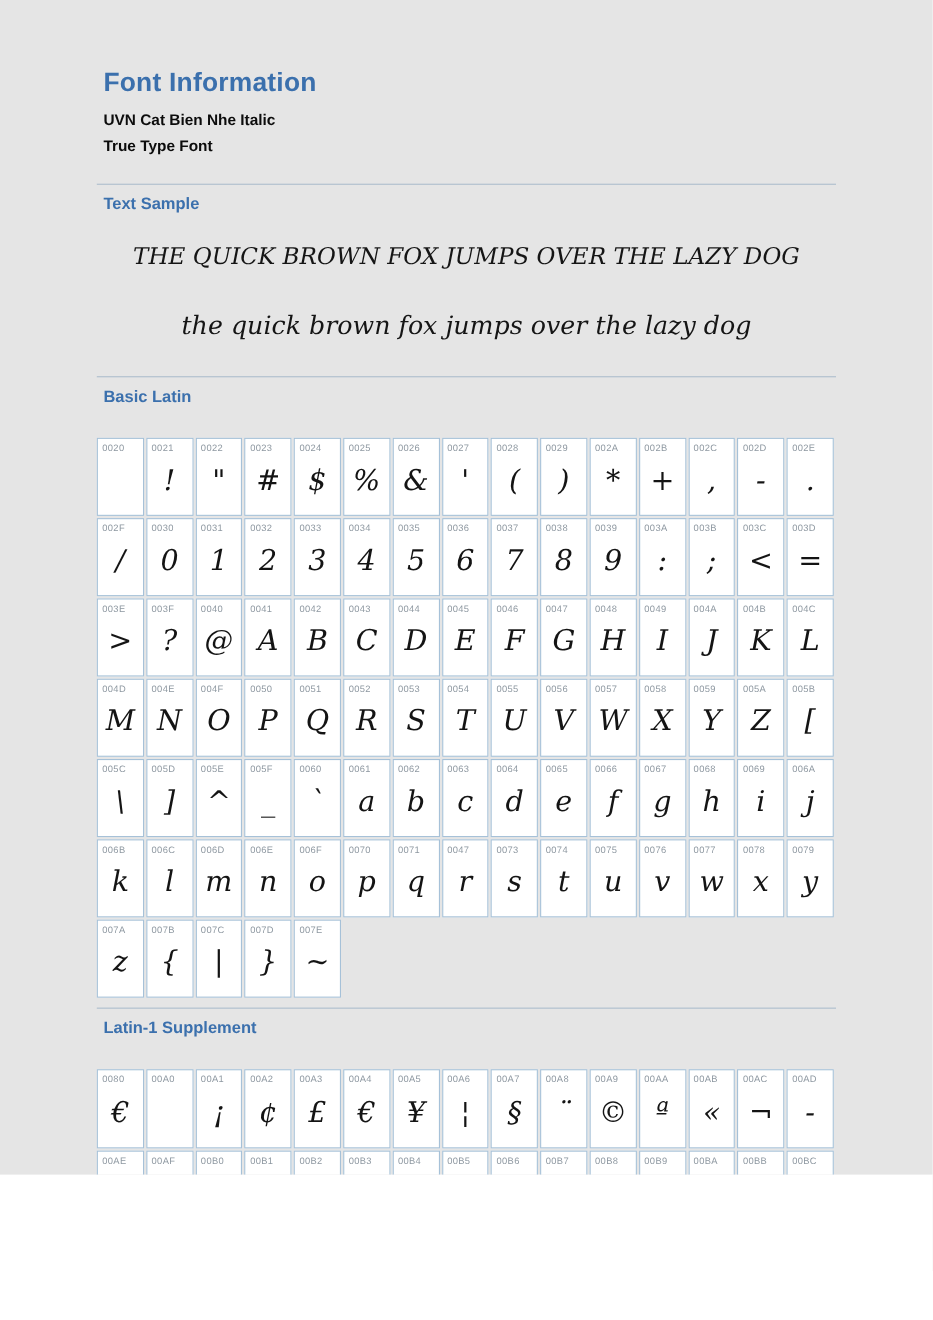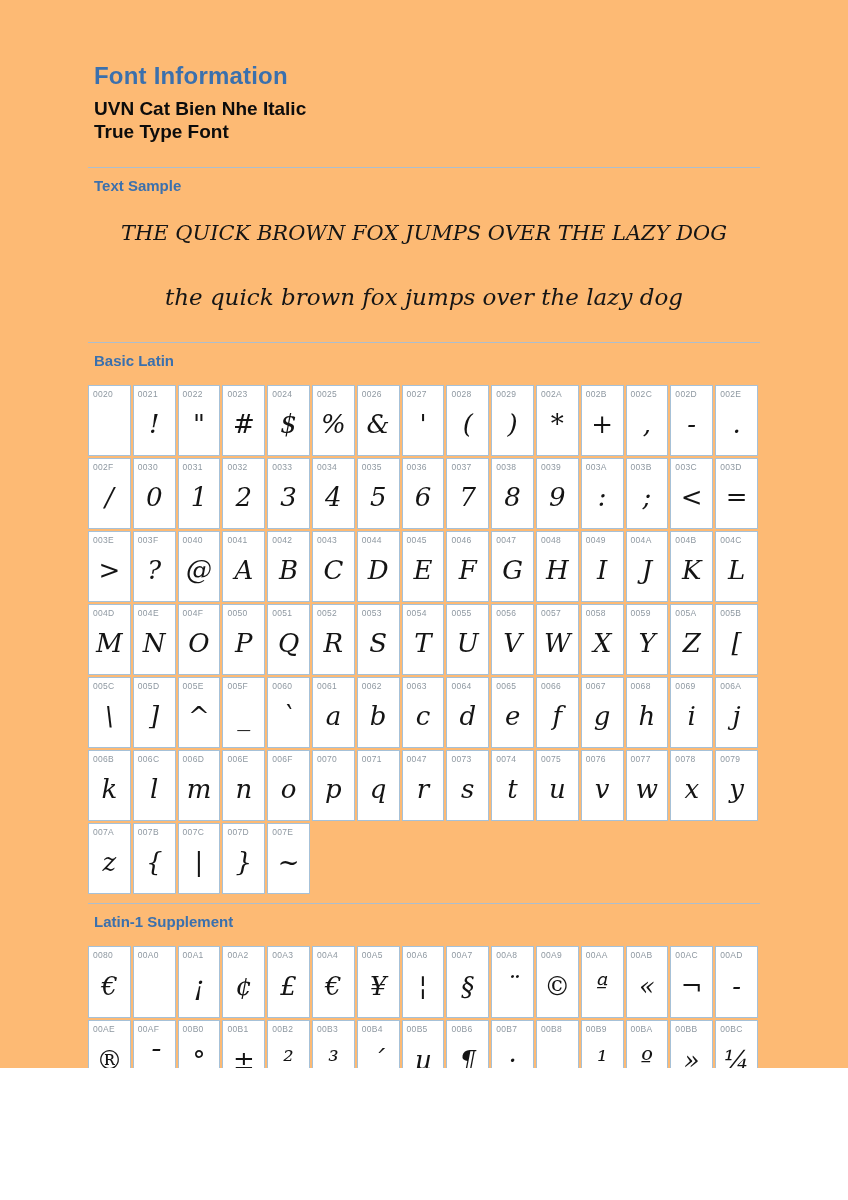--- a/index.html
+++ b/index.html
@@ -1,54 +1,54 @@
 <!DOCTYPE html>
 <html><head>
 <meta charset="utf-8">
 <style>
   html,body{margin:0;padding:0;background:#ffffff;}
   .page{
     position:relative;
     width:848px;height:1068px;
-    background:#fdba74;
+    background:#e5e5e5;
     overflow:hidden;
     font-family:"Liberation Sans",sans-serif;
     color:#111;
   }
   .content{position:absolute;left:88px;top:0;width:672px;}
   .page-title{
     margin:62px 0 8px 6px;
     font-size:24px;font-weight:bold;
     color:#3b70ad;
     letter-spacing:0.2px;
   }
   .info-line{
     margin-left:6px;
-    font-size:19px;font-weight:bold;color:#0c0c0c;
+    font-size:14px;font-weight:bold;color:#0c0c0c;
     line-height:22.5px;
   }
   .divider{
     border:none;border-top:1px solid #adbecd;
     margin:0;height:0;
   }
   .div1{margin-top:24px;}
   .div2{margin-top:32px;}
   .div3{margin-top:9px;}
   .section-heading{
     margin:9px 0 0 6px;
     font-size:15px;font-weight:bold;color:#3b70ad;
   }
   .sample{
     font-family:"DejaVu Serif","Liberation Serif",serif;
     font-style:italic;color:#151515;
     text-align:center;
   }
   .sample-upper{margin-top:27px;font-size:21px;}
   .sample-lower{margin-top:39px;font-size:23px;}
-  .chartable{margin-top:16px;}
+  .chartable{margin-top:29px;}
   .crow{display:flex;gap:2px;margin-bottom:2px;}
   .cell{
     box-sizing:border-box;
     width:42.8px;height:71px;
     border:1px solid #a6c1d8;
     background:#fff;
     display:flex;flex-direction:column;
     flex:0 0 auto;
   }
   .t2 .cell{height:72px;}

